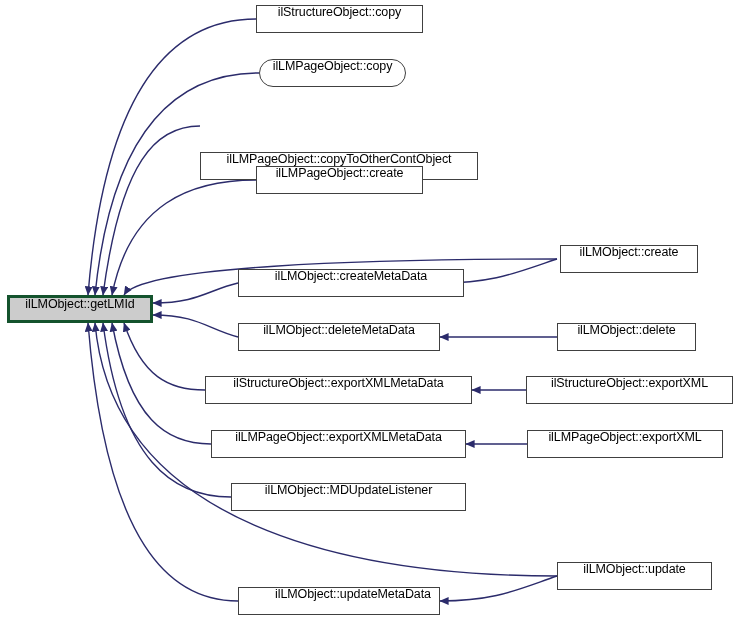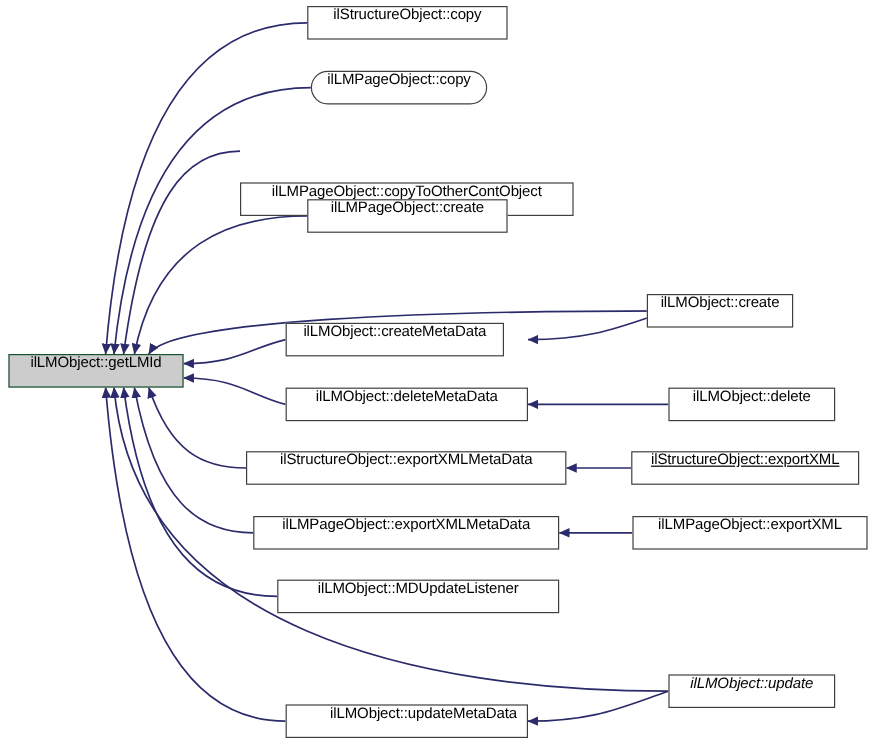--- a/index.html
+++ b/index.html
@@ -30,21 +30,21 @@
     color: #000000;
     font-size: 12.5px;
     line-height: 1;
     display: flex;
     justify-content: center;
     white-space: nowrap;
     letter-spacing: -0.1px;
   }
   .graph-node.root-node {
     background: #cccccc;
-    border: 1px solid #14532d;
+    border: 3px solid #14532d;
   }
   .node-label {
     display: block;
     padding: 0 2px;
   }
 </style>
 </head>
 <body>
 
 <div id="graph-root">
@@ -83,47 +83,47 @@
       </div>
       <div class="graph-node" style="left: 259px; top: 59px; width: 147px; height: 28px; border-radius: 14px;">
         <span class="node-label">ilLMPageObject::copy</span>
       </div>
       <div class="graph-node" style="left: 200px; top: 112px; width: 278px; height: 28px; margin-top: 40px;">
         <span class="node-label">ilLMPageObject::copyToOtherContObject</span>
       </div>
       <div class="graph-node" style="left: 256px; top: 166px; width: 167px; height: 28px;">
         <span class="node-label">ilLMPageObject::create</span>
       </div>
-      <div class="graph-node" style="left: 238px; top: 269px; width: 182px; height: 28px;">
+      <div class="graph-node" style="left: 238px; top: 269px; width: 226px; height: 28px;">
         <span class="node-label">ilLMObject::createMetaData</span>
       </div>
       <div class="graph-node" style="left: 238px; top: 323px; width: 202px; height: 28px;">
         <span class="node-label">ilLMObject::deleteMetaData</span>
       </div>
       <div class="graph-node" style="left: 205px; top: 376px; width: 267px; height: 28px;">
         <span class="node-label">ilStructureObject::exportXMLMetaData</span>
       </div>
       <div class="graph-node" style="left: 211px; top: 430px; width: 255px; height: 28px;">
         <span class="node-label">ilLMPageObject::exportXMLMetaData</span>
       </div>
       <div class="graph-node" style="left: 231px; top: 483px; width: 235px; height: 28px;">
         <span class="node-label">ilLMObject::MDUpdateListener</span>
       </div>
       <div class="graph-node" style="left: 238px; top: 587px; width: 202px; height: 28px; padding-left: 28px;">
         <span class="node-label">ilLMObject::updateMetaData</span>
       </div>
-      <div class="graph-node" style="left: 539px; top: 245px; width: 122px; height: 28px;">
+      <div class="graph-node" style="left: 560px; top: 245px; width: 138px; height: 28px;">
         <span class="node-label">ilLMObject::create</span>
       </div>
       <div class="graph-node" style="left: 557px; top: 323px; width: 139px; height: 28px;">
         <span class="node-label">ilLMObject::delete</span>
       </div>
-      <div class="graph-node" style="left: 526px; top: 376px; width: 190px; height: 28px; text-decoration: underline;">
+      <div class="graph-node" style="left: 526px; top: 376px; width: 207px; height: 28px;">
         <span class="node-label">ilStructureObject::exportXML</span>
       </div>
       <div class="graph-node" style="left: 527px; top: 430px; width: 196px; height: 28px;">
         <span class="node-label">ilLMPageObject::exportXML</span>
       </div>
-      <div class="graph-node" style="left: 557px; top: 562px; width: 139px; height: 28px; font-style: italic;">
+      <div class="graph-node" style="left: 557px; top: 562px; width: 155px; height: 28px;">
         <span class="node-label">ilLMObject::update</span>
       </div>
     </div>
 </div>
 
 </body></html>

